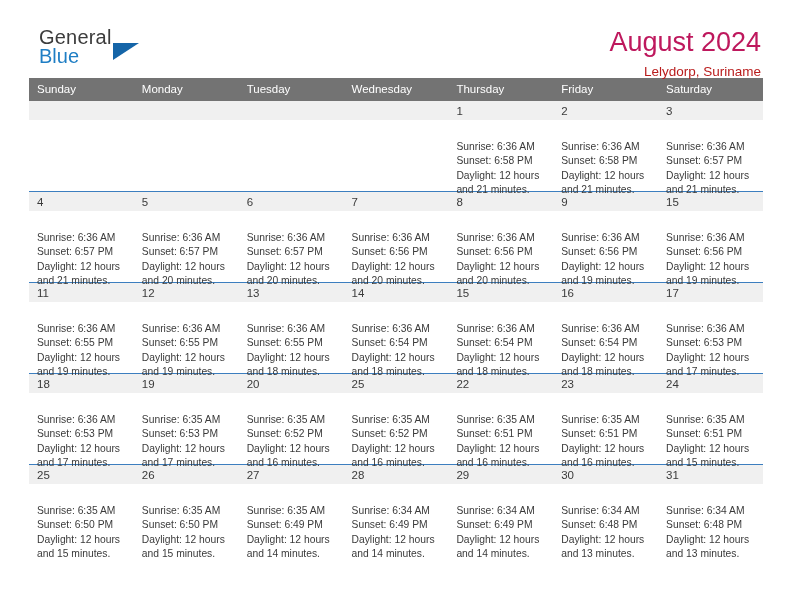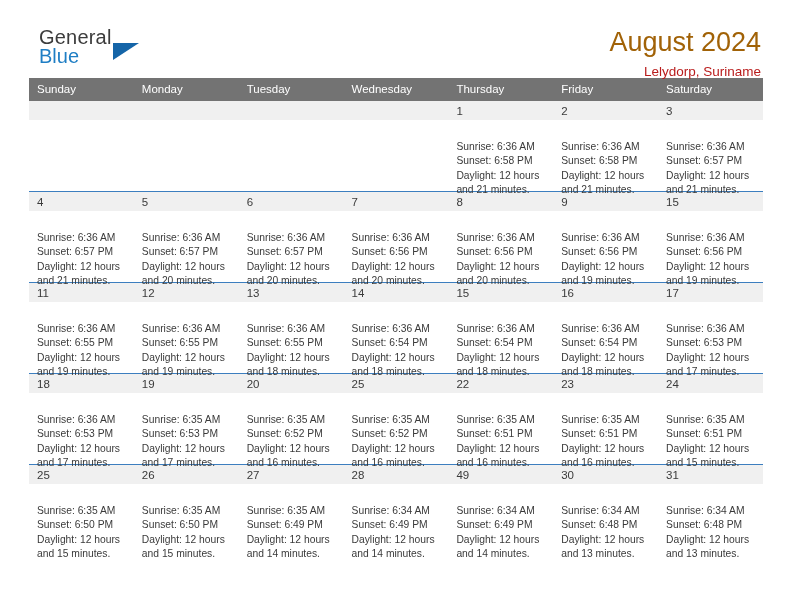--- a/index.html
+++ b/index.html
@@ -58,21 +58,21 @@
     height: 0;
     border-left: 26px solid #1565a8;
     border-bottom: 17px solid transparent;
   }
   .title-wrap {
     text-align: right;
     padding-right: 2px;
   }
   .cal-title {
     font-size: 27px;
-    color: #a16207;
+    color: #be185d;
     line-height: 32px;
     font-weight: normal;
     margin: 0;
   }
   .cal-subtitle {
     font-size: 13.5px;
     color: #b91c1c;
     line-height: 20px;
     margin: 4px 0 0 0;
     font-weight: normal;
@@ -497,21 +497,21 @@
               <div class="info">
                 <div>Sunrise: 6:34 AM</div>
                 <div>Sunset: 6:49 PM</div>
                 <div>Daylight: 12 hours</div>
                 <div>and 14 minutes.</div>
               </div>
             </div>
           </td>
           <td>
             <div class="daycell">
-              <div class="daynum-band">49</div>
+              <div class="daynum-band">29</div>
               <div class="info">
                 <div>Sunrise: 6:34 AM</div>
                 <div>Sunset: 6:49 PM</div>
                 <div>Daylight: 12 hours</div>
                 <div>and 14 minutes.</div>
               </div>
             </div>
           </td>
           <td>
             <div class="daycell">

